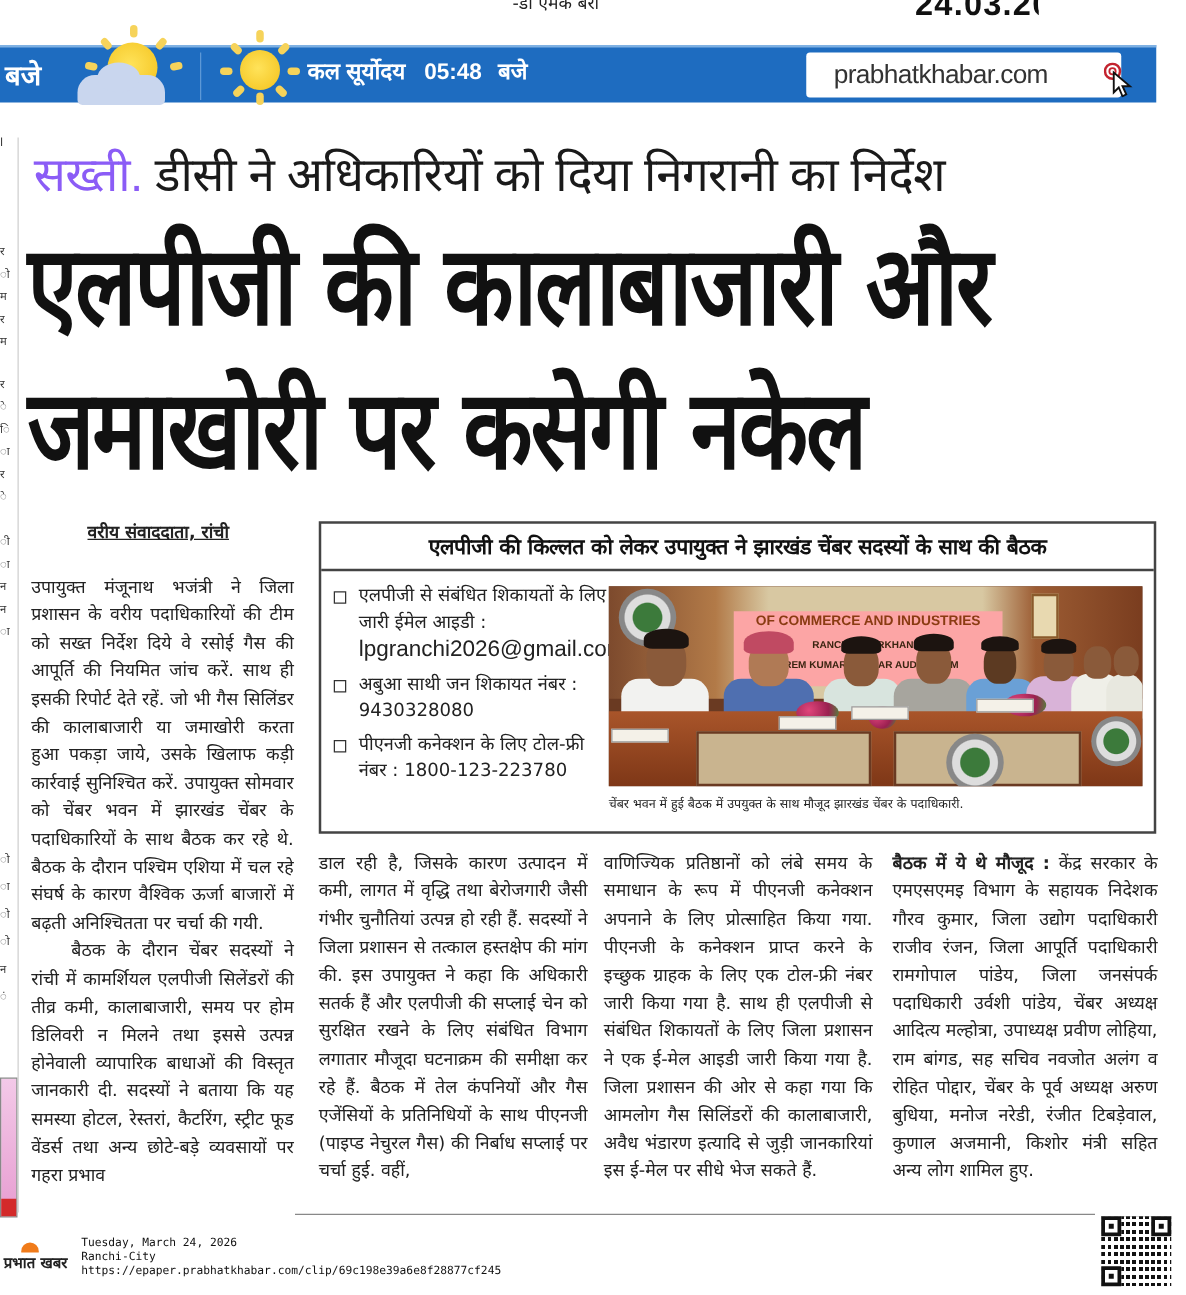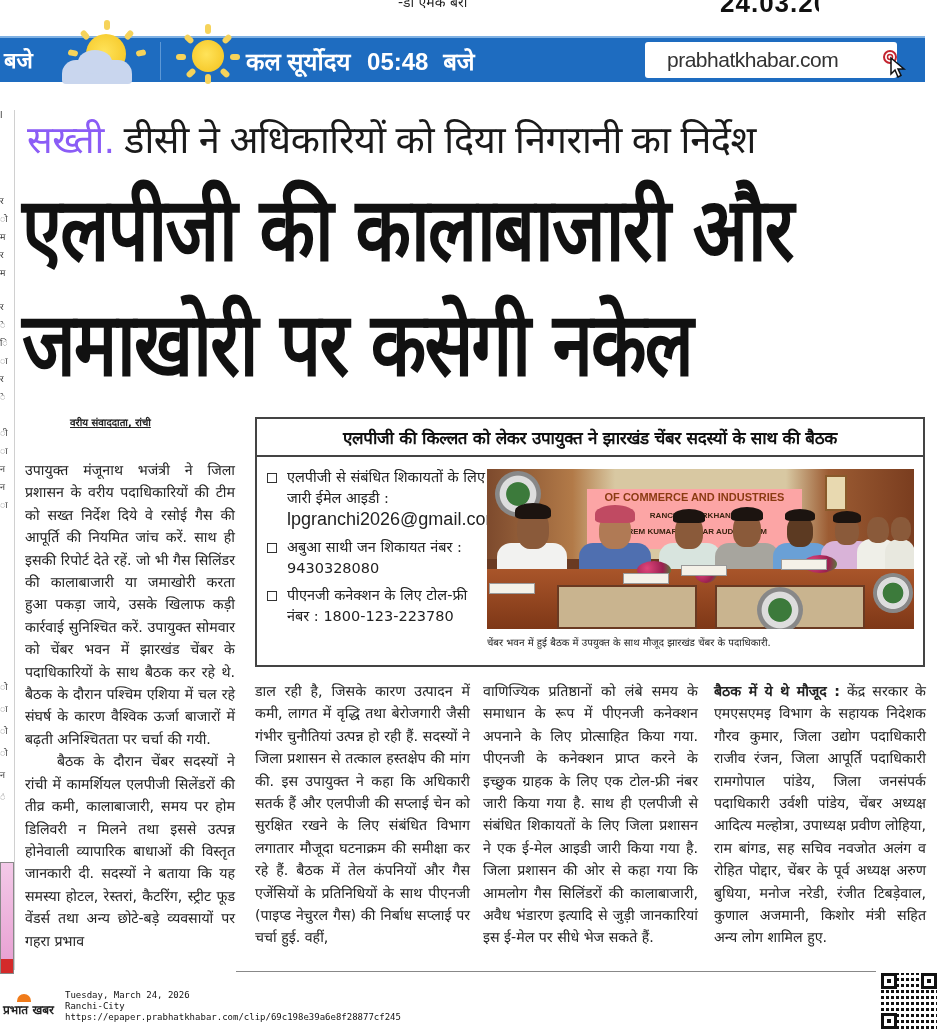--- a/index.html
+++ b/index.html
@@ -1,48 +1,48 @@
 <!DOCTYPE html>
 <html><head>
 <meta charset="utf-8">
 <style>
   * { box-sizing: border-box; margin: 0; padding: 0; }
   html, body { width: 949px; height: 1036px; background: #ffffff; overflow: hidden; }
   body { position: relative; font-family: "DejaVu Sans", sans-serif; color: #1a1a1a; }
 
-  .top-strip { position: absolute; left: 0; top: 0; width: 819px; height: 14px; overflow: hidden; text-align: right; }
+  .top-strip { position: absolute; left: 12px; top: 0; width: 819px; height: 14px; overflow: hidden; text-align: right; }
   .top-quote { position: absolute; left: 398px; top: -8px; font-size: 14px; color: #222; }
   .top-date { position: absolute; left: 720px; top: -12px; font-size: 26px; font-weight: bold; color: #111; letter-spacing: 1px; font-family: "Liberation Sans", sans-serif; }
 
   .weather-bar { position: absolute; left: 0; top: 36px; width: 925px; height: 46px; background: #1e6cc0; border-top: 2px solid #7fb1e3; }
   .wb-left { position: absolute; left: 4px; top: 6px; color: #fff; font-size: 22px; font-weight: bold; }
   .sun { position: absolute; border-radius: 50%; background: radial-gradient(circle at 45% 45%, #ffe35a, #f3c11b); }
   .ray { position: absolute; width: 6px; height: 10px; background: #f6d35a; border-radius: 3px; }
   .cloud { position: absolute; background: #c9d6ee; border-radius: 14px 14px 4px 4px; }
   .wb-divider { position: absolute; left: 160px; top: 4px; width: 1px; height: 38px; background: #5d98d6; }
-  .wb-sunrise { position: absolute; left: 246px; top: 6px; color: #fff; font-size: 24px; font-weight: bold; font-family: "Liberation Sans", sans-serif; }
+  .wb-sunrise { position: absolute; left: 246px; top: 6px; color: #fff; font-size: 18px; font-weight: bold; font-family: "Liberation Sans", sans-serif; }
   .wb-site { position: absolute; left: 645px; top: 4px; width: 252px; height: 36px; background: #fff; border-radius: 3px; }
   .wb-site-text { position: absolute; left: 22px; top: 6px; font-size: 21px; color: #333; font-family: "Liberation Sans", sans-serif; letter-spacing: -0.5px; }
   .wb-cursor { position: absolute; left: 238px; top: 8px; }
 
   .left-edge { position: absolute; left: 0; top: 110px; width: 10px; height: 860px; }
   .edge-char { position: absolute; left: 0; font-size: 9px; color: #333; }
   .edge-image { position: absolute; left: 0; top: 862px; width: 14px; height: 112px; background: linear-gradient(180deg, #f3c9e8, #e79dd1); border: 1px solid #888; }
   .edge-image .red { position: absolute; left: 0; bottom: 0; width: 12px; height: 14px; background: #d32a2a; }
   .col-rule { position: absolute; left: 14px; top: 110px; width: 1px; height: 860px; background: #d0d0d0; }
 
   .kicker { position: absolute; left: 27px; top: 112px; font-size: 38px; white-space: nowrap; font-family: "Liberation Sans", sans-serif; letter-spacing: -0.5px; }
   .kicker .red { color: #8b5cf6; font-weight: normal; }
   .kicker .rest { color: #1a1a1a; }
 
   .headline { position: absolute; left: 22px; width: 910px; font-size: 84px; font-weight: 900; color: #111; white-space: nowrap; font-family: "DejaVu Sans", sans-serif; letter-spacing: -2px; line-height: 1; transform-origin: left top; }
   .h1 { top: 185px; transform: scaleX(0.86) scaleY(1.05); }
   .h2 { top: 300px; transform: scaleX(0.86) scaleY(1.05); }
 
-  .byline { position: absolute; left: 70px; top: 415px; font-size: 10px; font-weight: bold; text-decoration: underline; color: #222; }
+  .byline { position: absolute; left: 70px; top: 415px; font-size: 14px; font-weight: bold; text-decoration: underline; color: #222; }
 
   .col { position: absolute; font-size: 14.2px; line-height: 22.4px; color: #222; text-align: justify; }
   .col p { margin: 0; }
   .col .indent { text-indent: 32px; }
   .col1 { left: 25px; top: 459px; width: 210px; }
   .col2 { left: 255px; top: 680px; width: 215px; }
   .col3 { left: 483px; top: 680px; width: 215px; }
   .col4 { left: 714px; top: 680px; width: 212px; }
   .col4 .lead { font-weight: bold; }
 

